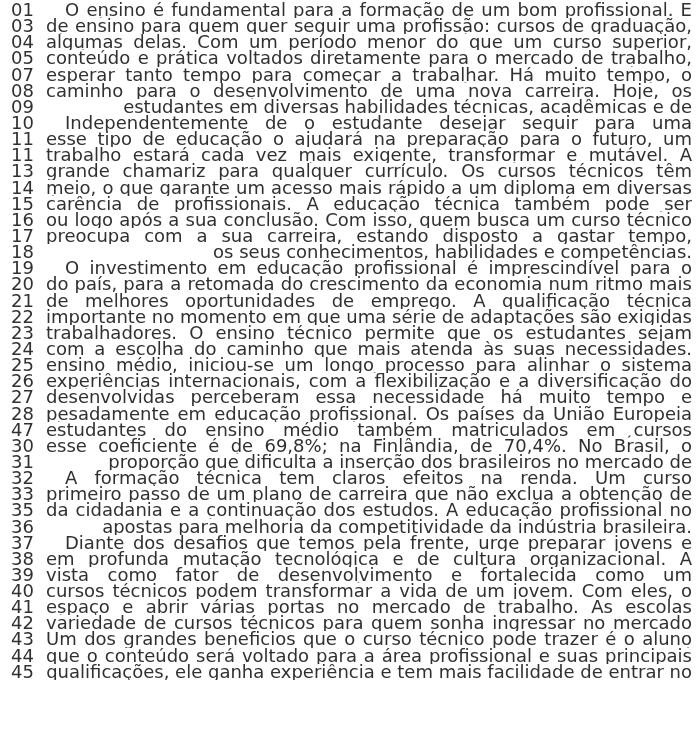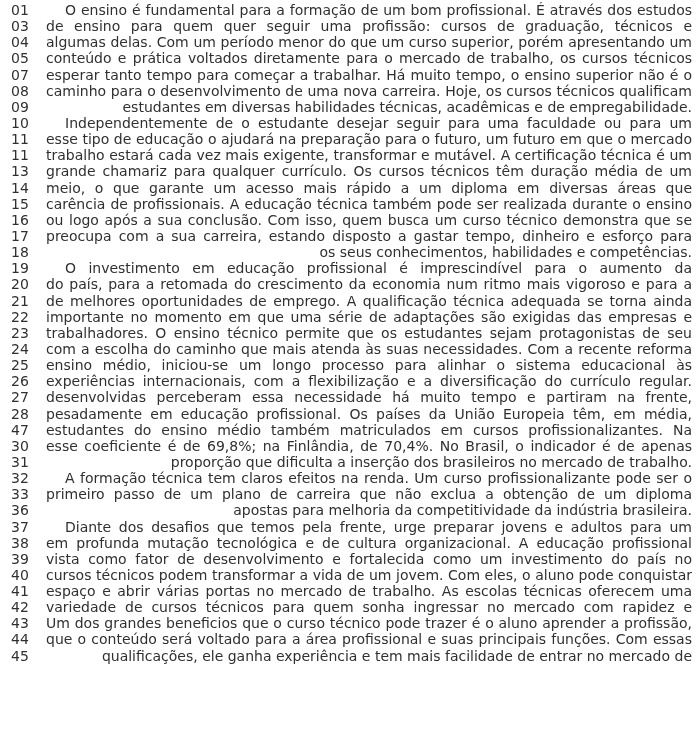--- a/index.html
+++ b/index.html
@@ -4,21 +4,21 @@
 <style>
   html, body { margin: 0; padding: 0; }
   body {
     width: 700px;
     height: 737px;
     background: #ffffff;
     overflow: hidden;
   }
   .doc {
     font-family: "DejaVu Sans", "Liberation Sans", sans-serif;
-    font-size: 14px;
+    font-size: 18px;
     color: #303030;
     padding: 2px 8px 0 11px;
     box-sizing: border-box;
     width: 700px;
   }
   .line {
     display: flex;
     height: 16.15px;
     line-height: 16.15px;
     overflow: hidden;
@@ -166,20 +166,24 @@
     </div>
     <div class="line">
       <span class="num">32</span>
       <span class="text indent">A formação técnica tem claros efeitos na renda. Um curso profissionalizante pode ser o</span>
     </div>
     <div class="line">
       <span class="num">33</span>
       <span class="text">primeiro passo de um plano de carreira que não exclua a obtenção de um diploma universitário.</span>
     </div>
     <div class="line">
+      <span class="num">35</span>
+      <span class="text">da cidadania e a continuação dos estudos. A educação profissional no Brasil é uma das principais</span>
+    </div>
+    <div class="line">
       <span class="num">36</span>
       <span class="text last">apostas para melhoria da competitividade da indústria brasileira.</span>
     </div>
     <div class="line">
       <span class="num">37</span>
       <span class="text indent">Diante dos desafios que temos pela frente, urge preparar jovens e adultos para um mercado</span>
     </div>
     <div class="line">
       <span class="num">38</span>
       <span class="text">em profunda mutação tecnológica e de cultura organizacional. A educação profissional deve ser</span>

